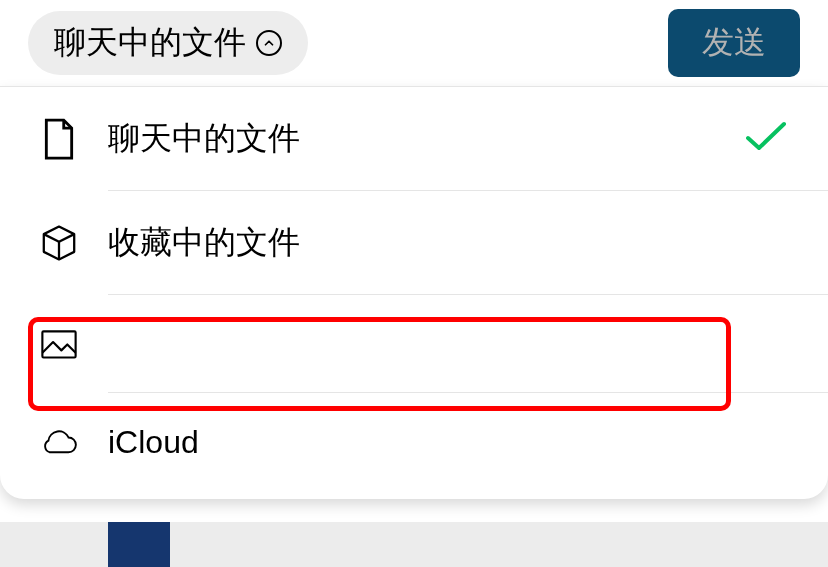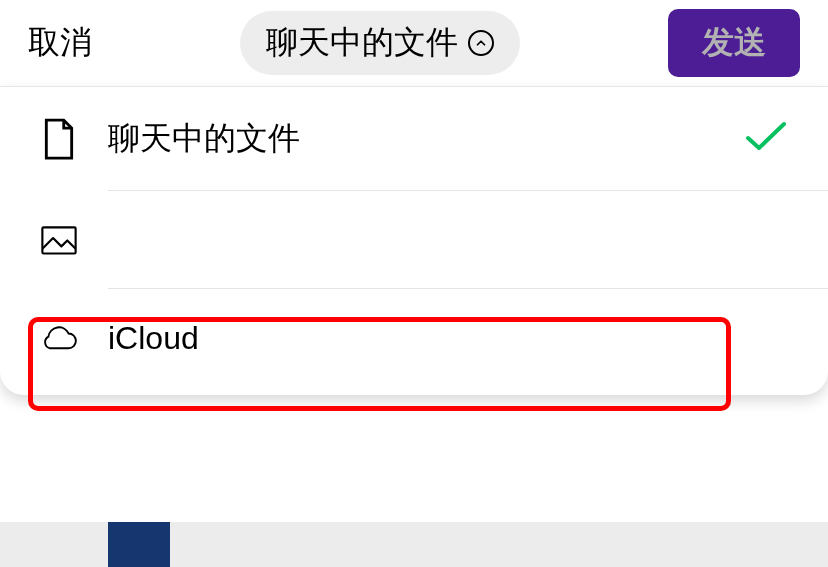--- a/index.html
+++ b/index.html
@@ -41,26 +41,26 @@
       width: 26px;
       height: 26px;
       border: 2px solid #000;
       border-radius: 50%;
       display: flex;
       align-items: center;
       justify-content: center;
     }
     .chevron-up svg { width: 14px; height: 14px; }
     .send-btn {
-      background: #4c1d95;
+      background: #0c4a6e;
       color: #b2b2b2;
       font-size: 32px;
       padding: 12px 34px;
       border-radius: 10px;
-      font-weight: 700;
+      font-weight: 400;
     }
     .dropdown {
       background: #fff;
       border-radius: 0 0 24px 24px;
       box-shadow: 0 6px 14px rgba(0,0,0,0.15);
       padding-bottom: 8px;
     }
     .sep { height: 1px; background: #e5e5e5; }
     .option {
       display: flex;
@@ -119,21 +119,20 @@
       width: 62px; height: 45px;
       background: #15366e;
       margin-right: 22px;
       flex-shrink: 0;
     }
   </style>
 </head>
 <body>
 
 <div class="header">
-  <span class="cancel">取消</span>
   <div class="title-pill">
     <span class="title-pill-text">聊天中的文件</span>
     <span class="chevron-up">
       <svg viewBox="0 0 24 24" fill="none" stroke="#000" stroke-width="3" stroke-linecap="round" stroke-linejoin="round">
           <polyline points="6 15 12 9 18 15"></polyline>
         </svg>
     </span>
   </div>
   <span class="send-btn">发送</span>
 </div>
@@ -150,20 +149,31 @@
     </span>
     <span class="label">聊天中的文件</span>
     <span class="check">
       <svg viewBox="0 0 44 34" fill="none" stroke="#07c160" stroke-width="4" stroke-linecap="round" stroke-linejoin="round">
           <polyline points="4 18 15 28 40 4"></polyline>
         </svg>
     </span>
     <div class="option-divider"></div>
   </div>
 
+  <div class="option">
+    <span class="icon">
+      <svg viewBox="0 0 30 30" fill="none" stroke="#000" stroke-width="1.8" stroke-linejoin="round">
+          <path d="M15 2 L27 8 V22 L15 28 L3 22 V8 Z"></path>
+          <path d="M3 8 L15 14 L27 8"></path>
+          <path d="M15 14 V28"></path>
+        </svg>
+    </span>
+    <span class="label">收藏中的文件</span>
+    <div class="option-divider"></div>
+  </div>
 
   <div class="option">
     <span class="icon">
       <svg viewBox="0 0 32 26" fill="none" stroke="#000" stroke-width="1.8" stroke-linejoin="round">
           <rect x="2" y="2" width="28" height="22" rx="1"></rect>
           <polyline points="2 20 11 11 18 18 23 13 30 20"></polyline>
         </svg>
     </span>
     <div class="option-divider"></div>
   </div>

